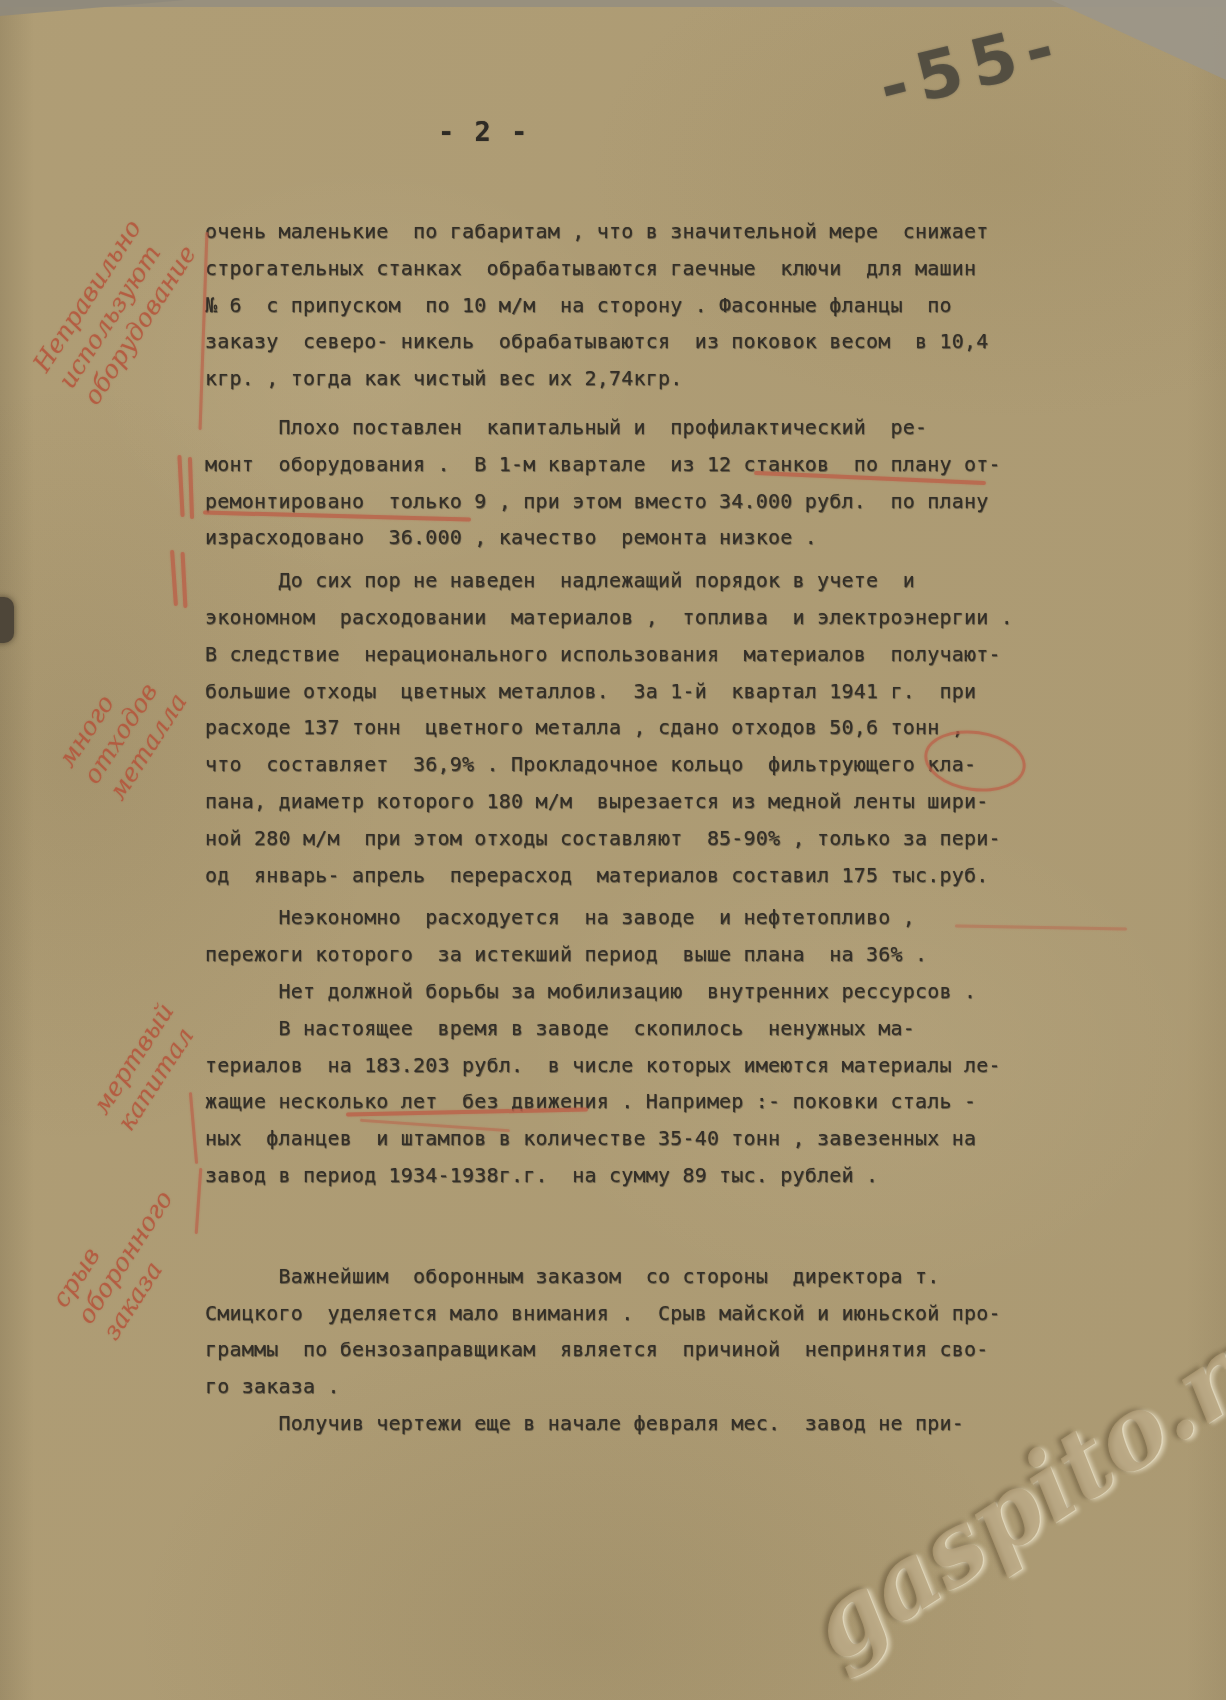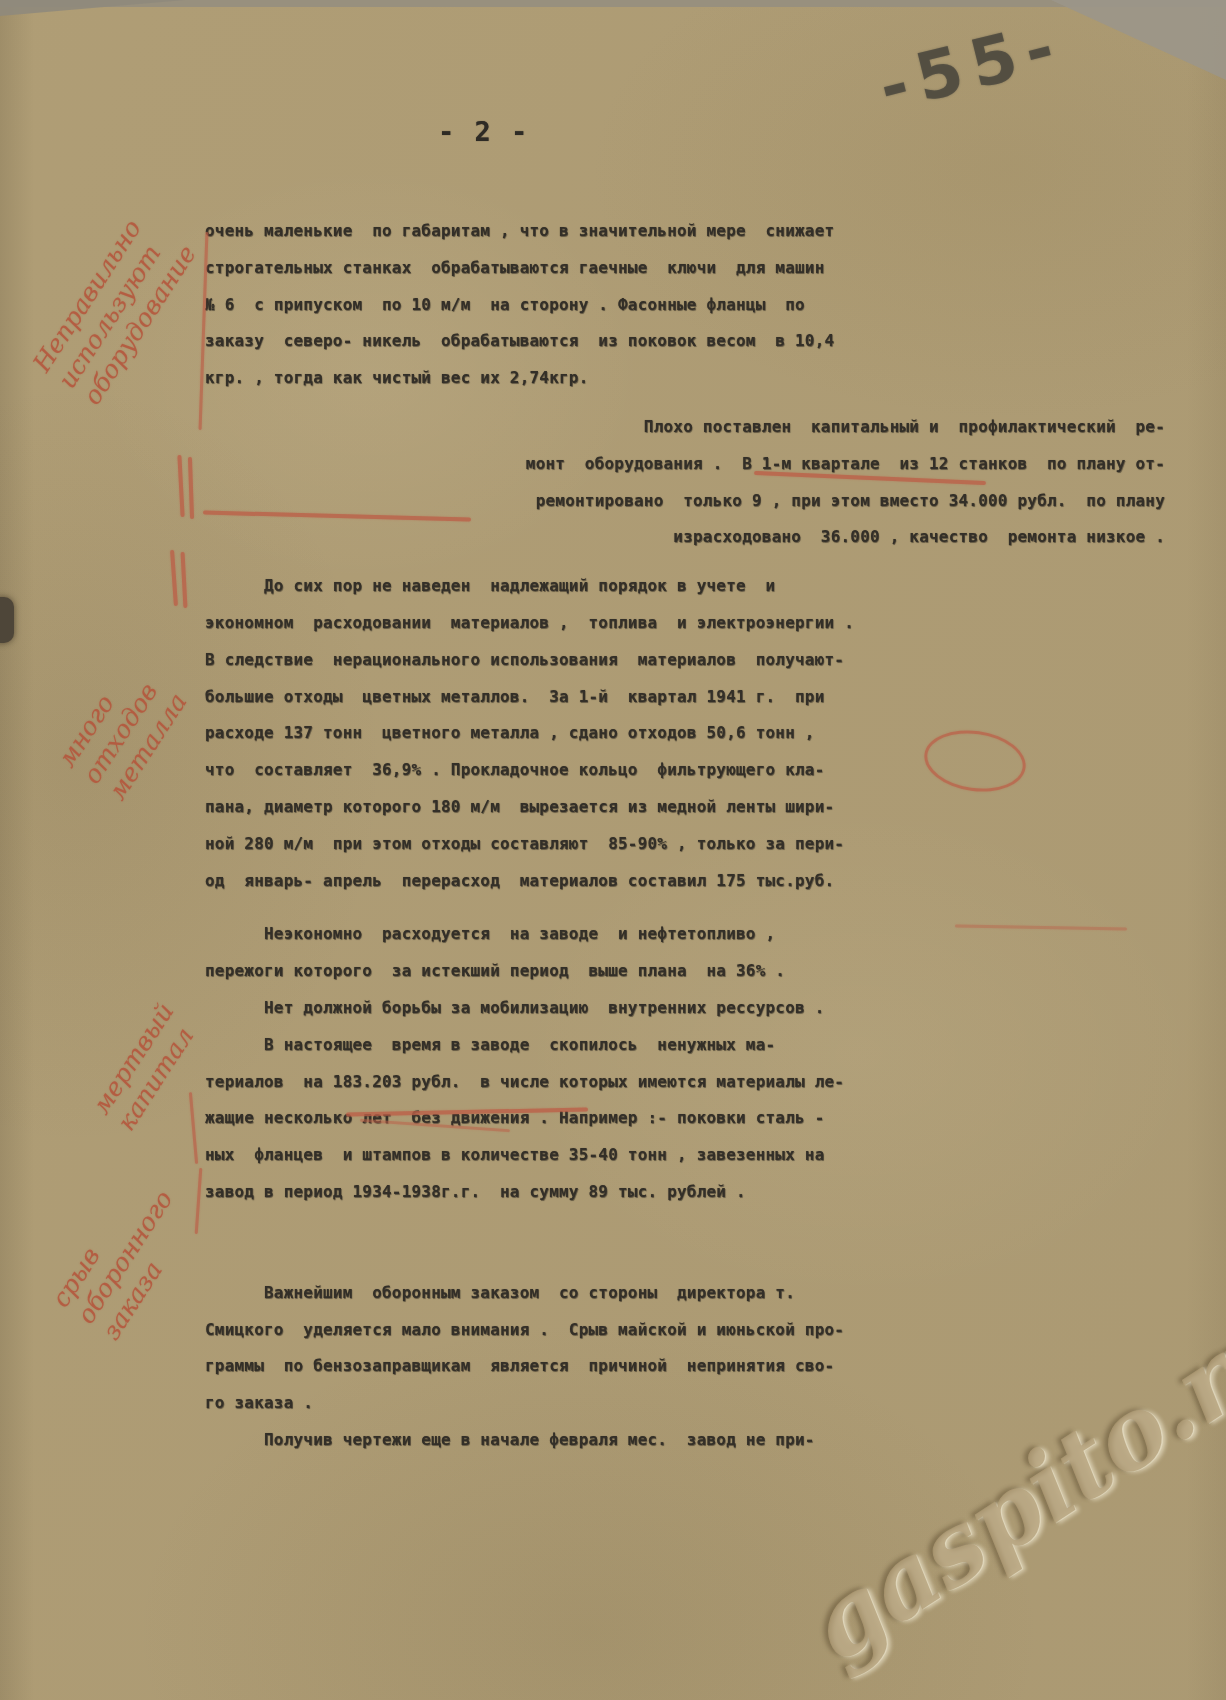--- a/index.html
+++ b/index.html
@@ -31,24 +31,24 @@
   .page-number{position:absolute;left:438px;top:116px;font-size:27px;font-weight:bold;
     color:#2e2b25;letter-spacing:2px;text-shadow:0 0 1px rgba(46,43,37,.8);}
 
   
   .archive-number{position:absolute;left:878px;top:28px;font-family:"DejaVu Sans",sans-serif;
     font-size:66px;font-weight:bold;color:rgba(74,71,61,.82);transform:rotate(-14deg);
     letter-spacing:10px;text-shadow:0 0 2px rgba(74,71,61,.5);}
 
   
   #typewritten-text{position:absolute;left:205px;top:213px;width:960px;color:#332f28;}
-  .line{white-space:pre;font-size:16px;font-weight:bold;line-height:36.8px;height:36.8px;
+  .line{white-space:pre;font-size:20px;font-weight:normal;line-height:36.8px;height:36.8px;
     letter-spacing:.2px;text-shadow:.6px .6px .7px rgba(45,40,32,.55), 0 0 1px rgba(45,40,32,.35);}
   .para{margin:0;}
-  .p0{margin-bottom:12px;} .p1{margin-bottom:12px;text-align:right;} .p2{margin-bottom:17px;}
+  .p0{margin-bottom:12px;} .p1{margin-bottom:6px;} .p2{margin-bottom:6px;}
   .p3{margin-bottom:0;} .p4{margin-bottom:0;} .p5{margin-bottom:64px;}
   .p6{} .p7{margin-bottom:0;}
 
   
   .red-mark{position:absolute;background:#bc6048;opacity:.8;border-radius:3px;
     box-shadow:0 0 2px rgba(188,96,72,.55);}
   .rm-underline-1{left:754px;top:476px;width:232px;height:4px;transform:rotate(2.5deg);}
   .rm-underline-2{left:203px;top:514px;width:268px;height:4px;transform:rotate(1.5deg);}
   .rm-underline-3{left:346px;top:1110px;width:242px;height:4px;transform:rotate(-1.2deg);}
   .rm-underline-3b{left:360px;top:1124px;width:150px;height:3px;transform:rotate(4deg);opacity:.55;}

